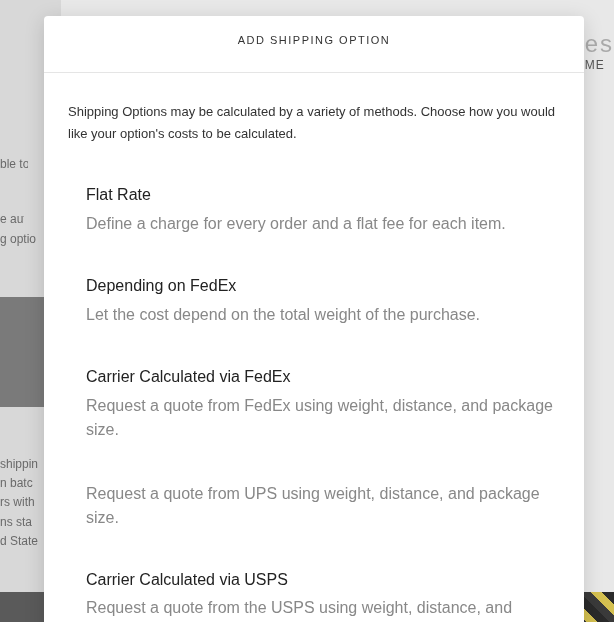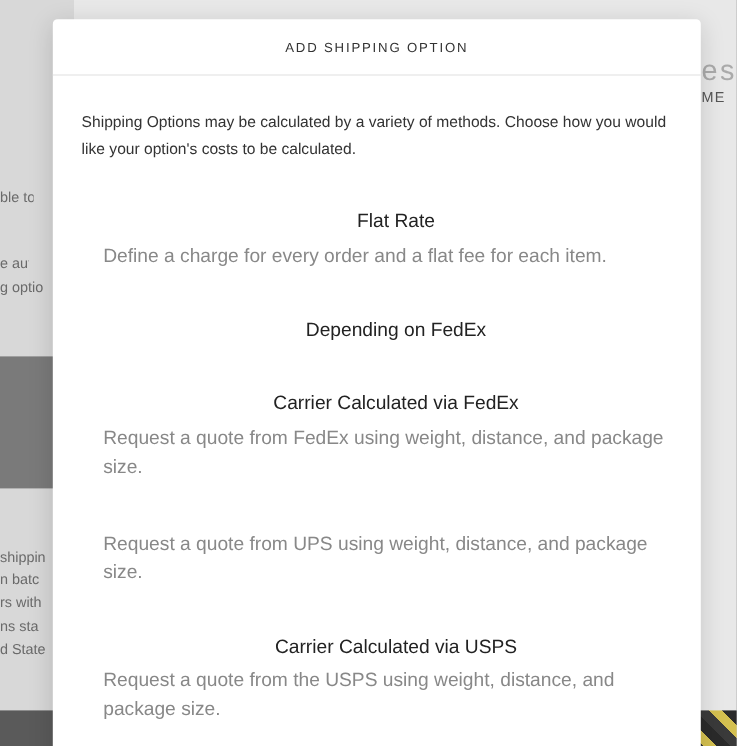--- a/index.html
+++ b/index.html
@@ -55,21 +55,21 @@
       position: absolute;
       top: 16px;
       left: 44px;
       width: 540px;
       background: #ffffff;
       border-radius: 4px;
       box-shadow: 0 4px 20px rgba(0,0,0,0.15);
       overflow: hidden;
     }
     .modal-header {
-      padding: 18px 0 16px;
+      padding: 18px 0 26px;
       border-bottom: 1px solid #e5e5e5;
       text-align: center;
     }
     .modal-title {
       font-size: 11px;
       font-weight: 500;
       letter-spacing: 1.5px;
       color: #333;
     }
     .modal-body {
@@ -87,36 +87,35 @@
     .option {
       margin-bottom: 40px;
       cursor: pointer;
     }
     .option-title {
       font-size: 16px;
       font-weight: 400;
       color: #222;
       margin-bottom: 6px;
       line-height: 1.3;
-      text-align: center;
     }
     .option-desc {
       font-size: 16px;
       color: #888;
       line-height: 1.5;
     }
     .modal-footer {
       padding: 18px 0 18px;
       text-align: center;
       border-top: 1px solid #f0f0f0;
     }
     .bg-right {
       position: absolute;
       right: 0;
-      top: 46px;
+      top: 30px;
       color: #aaa;
       font-size: 24px;
       letter-spacing: 2px;
     }
     .bg-bottom-img {
       position: absolute;
       bottom: 0;
       left: 100px;
       right: 0;
       height: 30px;
@@ -151,20 +150,21 @@
   </div>
   <div class="modal-body">
     <p class="modal-intro">Shipping Options may be calculated by a variety of methods. Choose how you would like your option's costs to be calculated.</p>
     <div class="option-list">
       <div class="option">
         <div class="option-title">Flat Rate</div>
         <div class="option-desc">Define a charge for every order and a flat fee for each item.</div>
       </div>
       <div class="option">
         <div class="option-title">Depending on FedEx</div>
+        <div class="option-desc">Let the cost depend on the total weight of the purchase.</div>
       </div>
       <div class="option">
         <div class="option-title">Carrier Calculated via FedEx</div>
         <div class="option-desc">Request a quote from FedEx using weight, distance, and package size.</div>
       </div>
       <div class="option">
         <div class="option-desc">Request a quote from UPS using weight, distance, and package size.</div>
       </div>
       <div class="option">
         <div class="option-title">Carrier Calculated via USPS</div>

